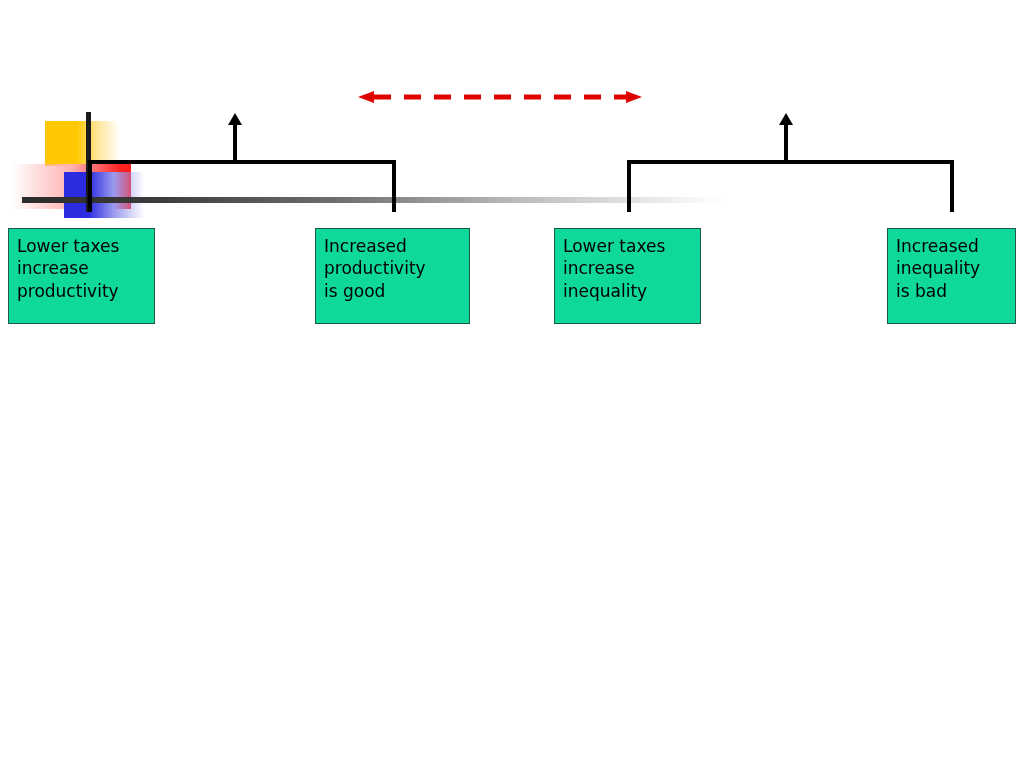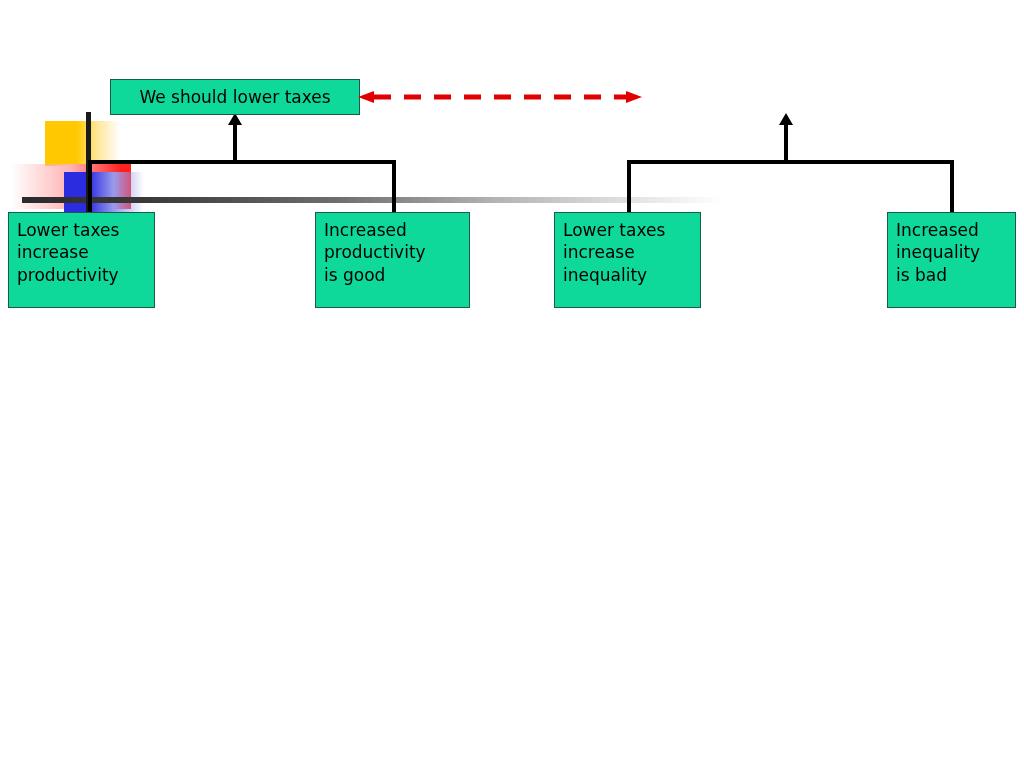--- a/index.html
+++ b/index.html
@@ -76,20 +76,21 @@
   }
   .node.claim {
     display: flex;
     align-items: center;
     justify-content: center;
     text-align: center;
   }
   .node.reason {
     padding: 6px 16px 0 8px;
     text-align: left;
+    margin-top: 16px;
   }
 
   #node-lower-taxes     { left: 110px; top: 79px;  width: 250px; height: 36px; }
   #node-not-lower-taxes { left: 641px; top: 79px;  width: 290px; height: 36px; }
 
   #node-r1 { left: 8px;   top: 212px; width: 147px; height: 96px; }
   #node-r2 { left: 315px; top: 212px; width: 155px; height: 96px; }
   #node-r3 { left: 554px; top: 212px; width: 147px; height: 96px; }
   #node-r4 { left: 887px; top: 212px; width: 129px; height: 96px; }
 
@@ -158,21 +159,20 @@
   <div class="arrowhead-up" id="arrow-right-head"></div>
 
   <div id="conflict-arrow">
     <svg width="284" height="14" viewBox="0 0 284 14" xmlns="http://www.w3.org/2000/svg">
       <line x1="16" y1="7" x2="268" y2="7" stroke="#E00000" stroke-width="5" stroke-dasharray="17 13" stroke-linecap="butt"></line>
       <polygon points="0,7 16,1 16,13" fill="#E00000"></polygon>
       <polygon points="284,7 268,1 268,13" fill="#E00000"></polygon>
     </svg>
   </div>
 
-  <div class="node claim" id="node-lower-taxes">We should lower taxes</div>
 
 
   <div class="node reason" id="node-r1">Lower taxes
 increase
 productivity</div>
 
   <div class="node reason" id="node-r2">Increased
 productivity
 is good</div>
 

